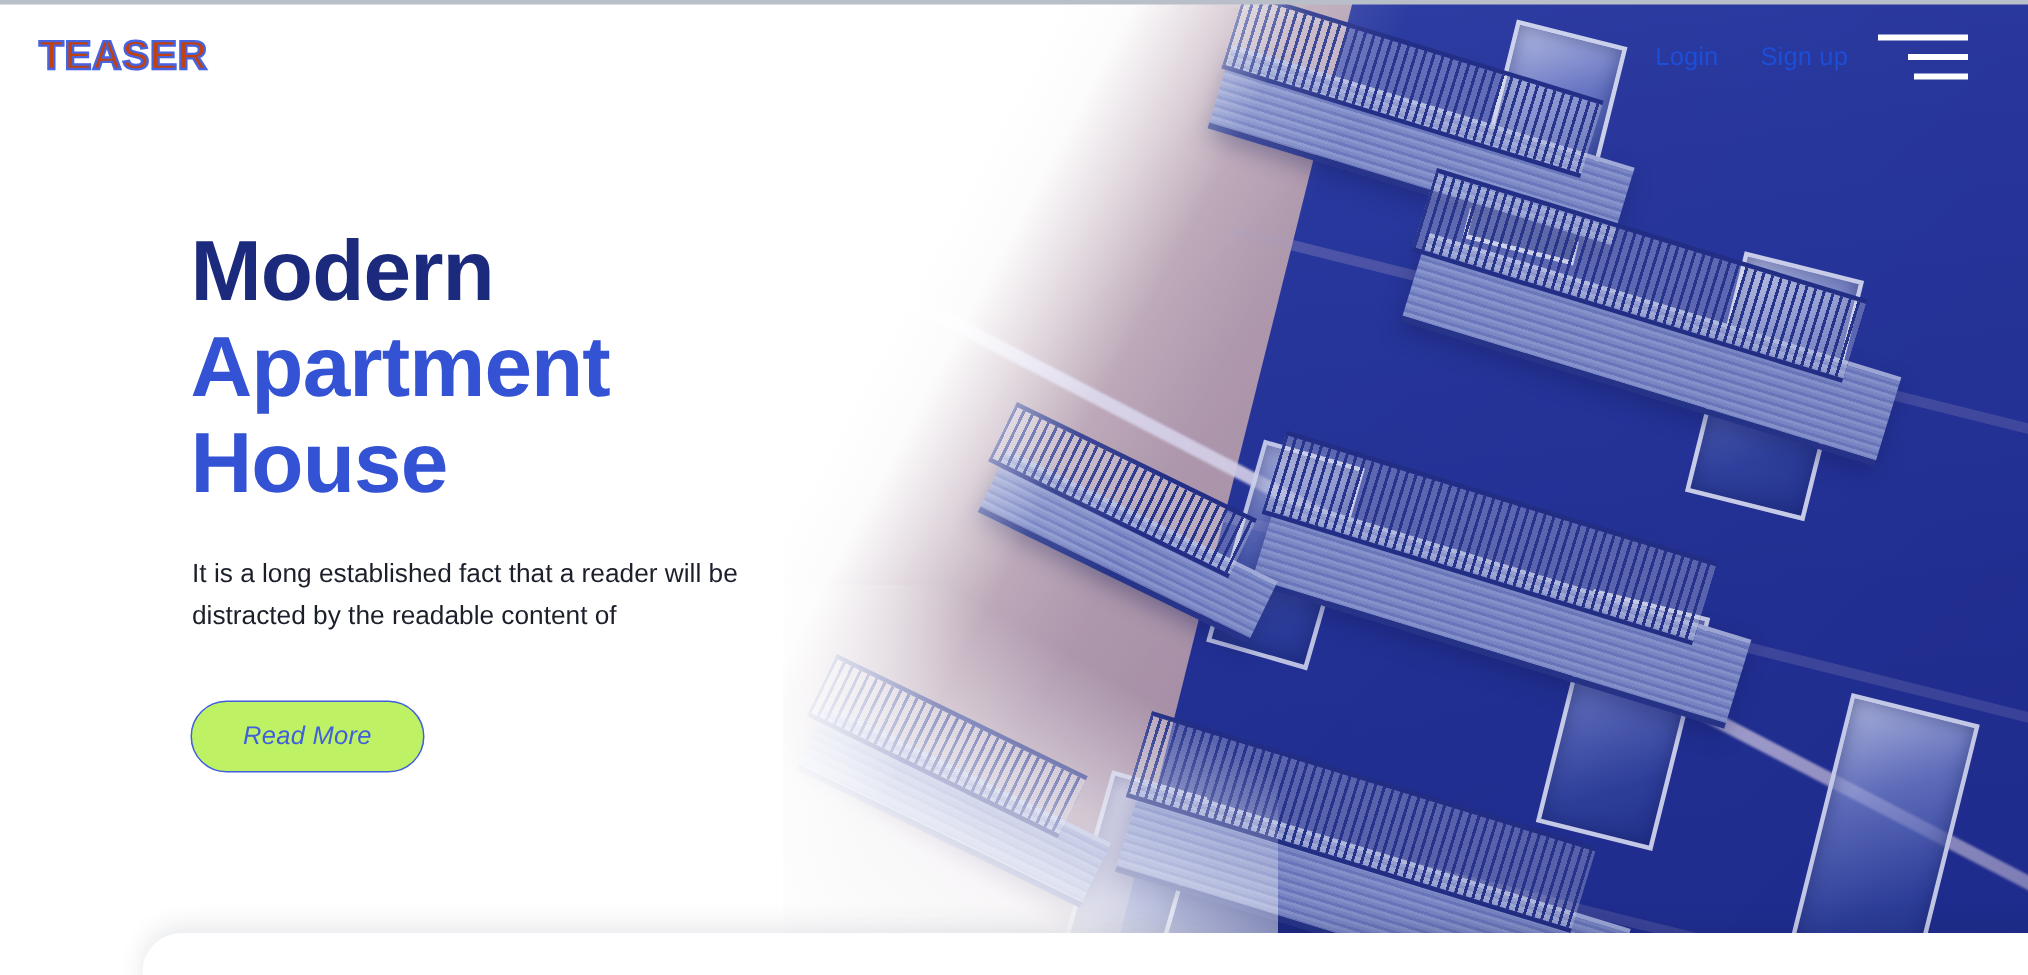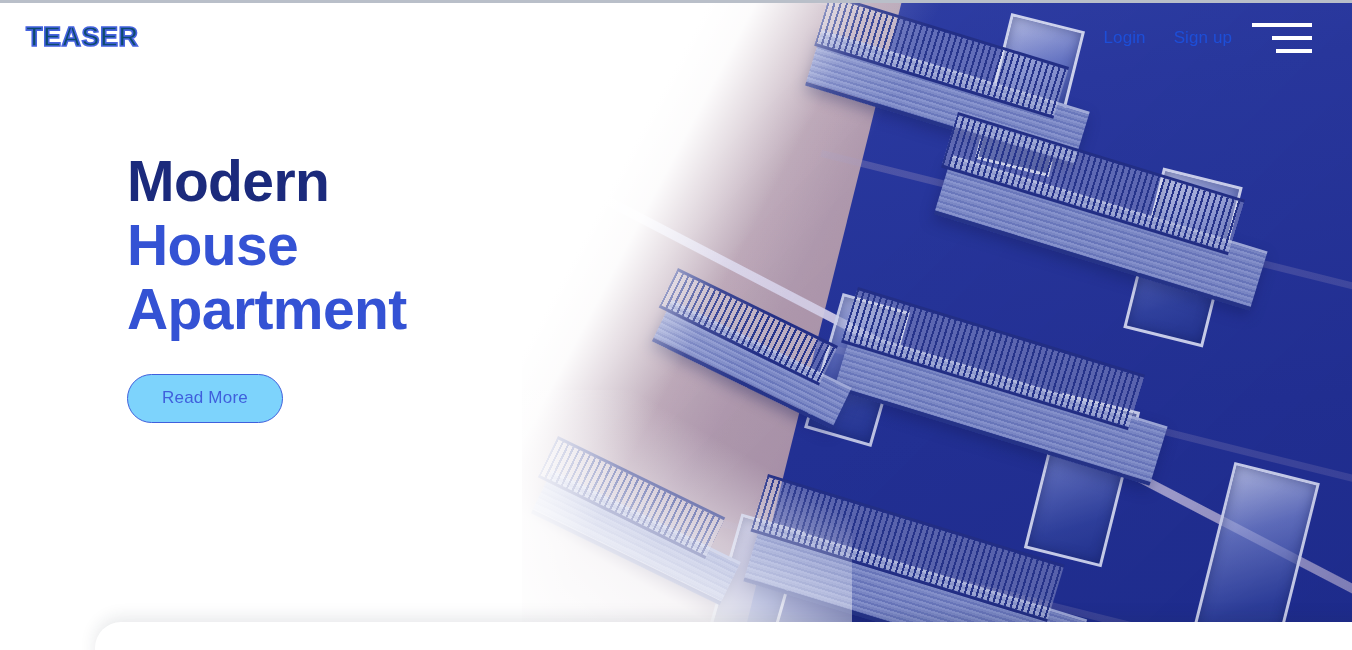--- a/index.html
+++ b/index.html
@@ -183,21 +183,21 @@
     display: flex;
     align-items: center;
   }
 
   .logo {
     position: absolute;
     left: 26px; top: 24px;
     font-size: 27px;
     font-weight: 700;
     letter-spacing: 0.5px;
-    color: #0c4a6e;
+    color: #c2410c;
     -webkit-text-stroke: 1.6px #4763e0;
     text-shadow: 0 0 1px rgba(71,99,224,0.55);
     line-height: 1;
     cursor: pointer;
     user-select: none;
   }
 
   .nav-links {
     position: absolute;
     right: 120px; top: 28px;
@@ -250,32 +250,33 @@
 
   .subcopy {
     margin: 28px 0 0 1px;
     font-size: 17.5px;
     line-height: 1.55;
     color: #1b1f2a;
     max-width: 400px;
   }
 
   .cta {
-    margin-top: 33px;
+    margin-top: 43px;
     display: inline-block;
     padding: 14px 34px;
     border: 1.6px solid #3f5fdc;
     border-radius: 999px;
-    background: #7dd3fc;
+    background: #bef264;
     color: #3f5fdc;
     font-size: 17px;
     letter-spacing: 0.2px;
     cursor: pointer;
     line-height: 1.1;
     font-family: inherit;
+    font-style: italic;
   }
 
   
   .next-section {
     position: absolute;
     left: 95px; bottom: -18px;
     width: 1320px; height: 46px;
     background: #ffffff;
     border-radius: 26px 26px 0 0;
     box-shadow: 0 -5px 16px rgba(30,35,60,0.10);
@@ -357,22 +358,23 @@
     <div class="hamburger">
       <span></span>
       <span></span>
       <span></span>
     </div>
   </div>
 
   <div class="hero-copy">
     <h1 class="headline">
       <span class="ln ln-dark">Modern</span>
+      <span class="ln ln-blue">Apartment</span>
       <span class="ln ln-blue">House</span>
-      <span class="ln ln-blue">Apartment</span>
     </h1>
 
+    <p class="subcopy">It is a long established fact that a reader will be distracted by the readable content of</p>
 
     <button class="cta">Read More</button>
   </div>
 
   <div class="next-section"></div>
 </div>
 
 </body></html>

